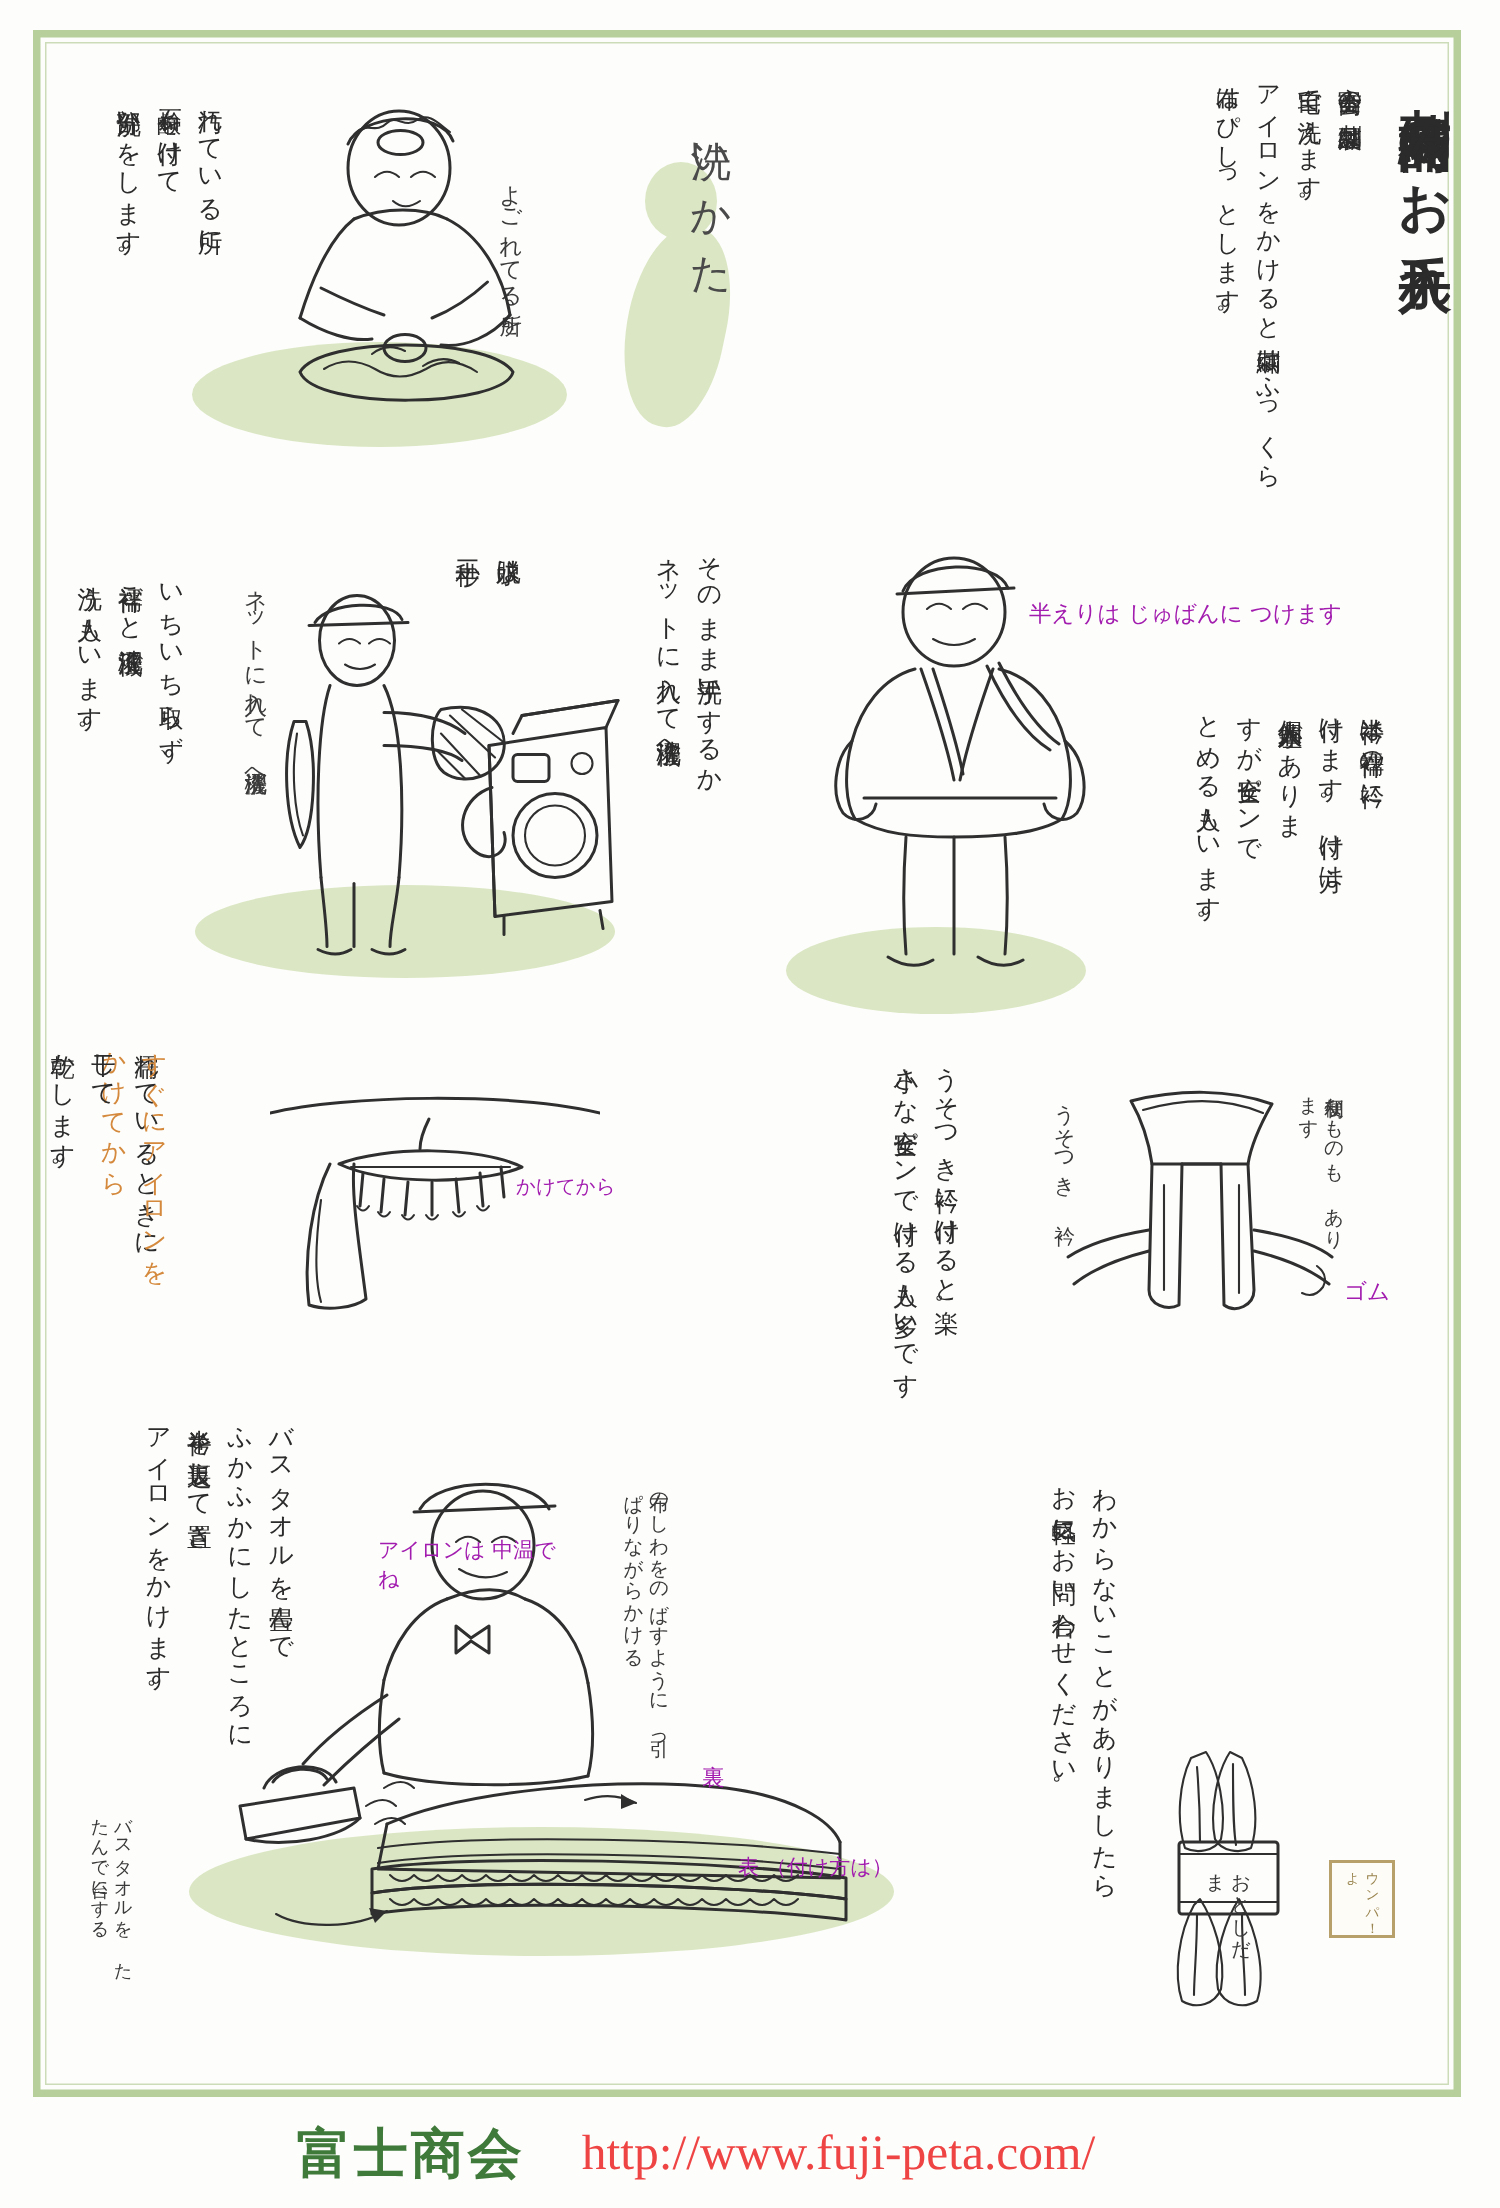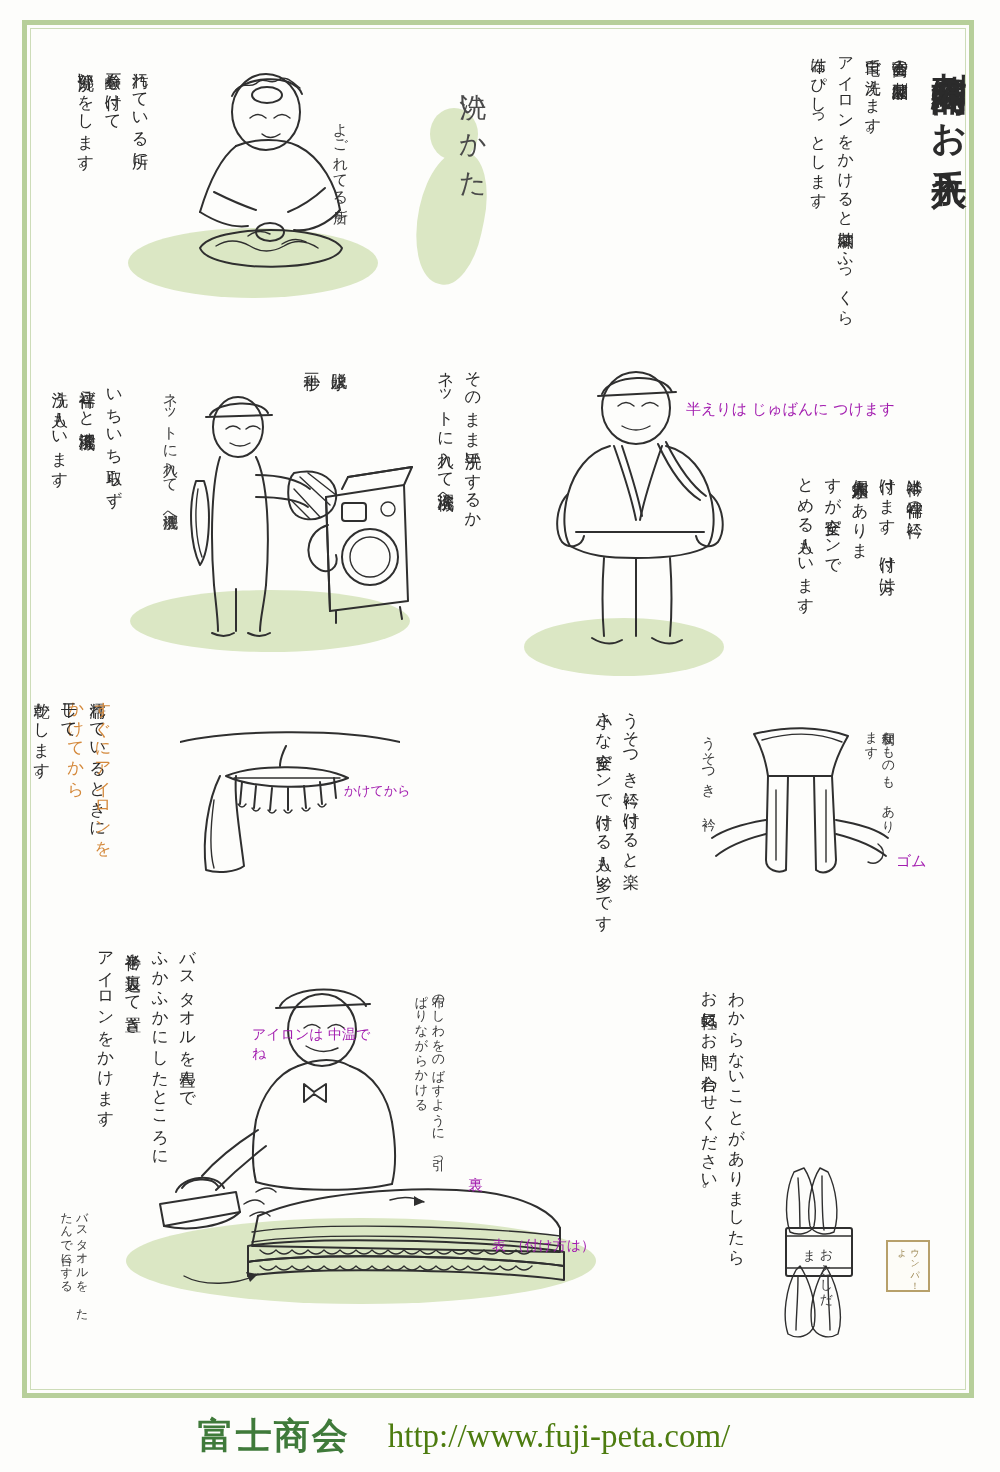--- a/index.html
+++ b/index.html
@@ -113,21 +113,21 @@
   .brand {
     font-family: "DejaVu Sans", "Liberation Sans", sans-serif;
     font-size: 36px;
     font-weight: bold;
     color: #3f7a3a;
     letter-spacing: 2px;
   }
   .url {
     font-family: "Liberation Serif", serif;
     font-size: 33px;
-    color: #4d7c0f;
+    color: #ef4444;
     letter-spacing: 0px;
   }
   .stamp {
     position: absolute;
     left: 886px; top: 1240px;
     width: 40px; height: 48px;
     border: 2px solid #b7a06a;
     display: flex; align-items: center; justify-content: center;
     font-size: 9px;
     color: #9a8550;

